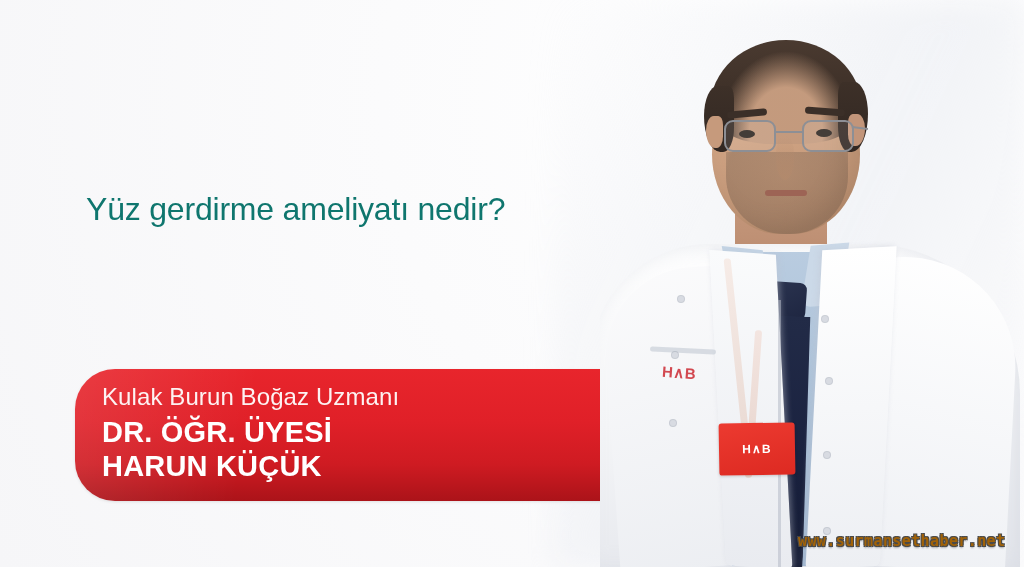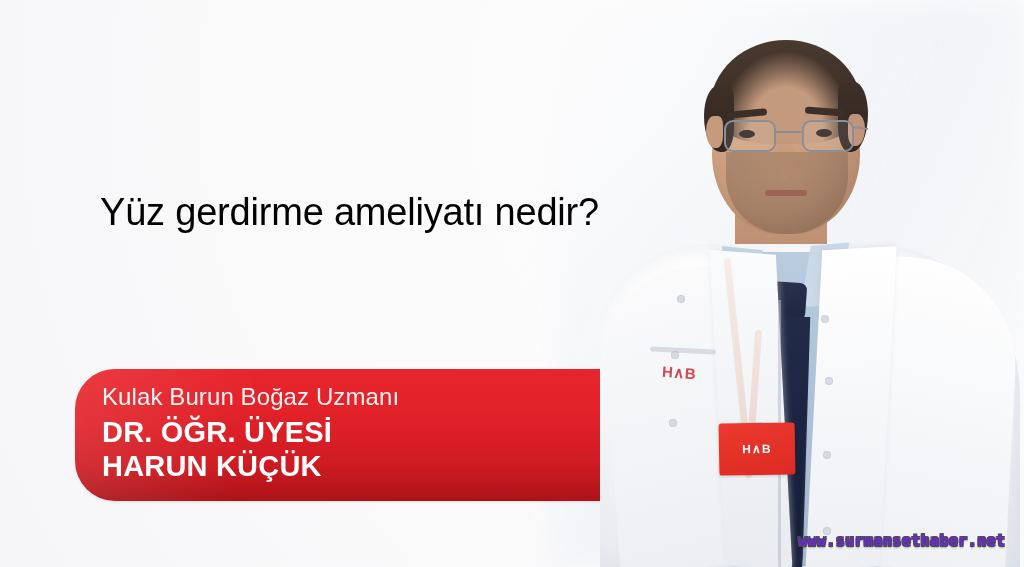--- a/index.html
+++ b/index.html
@@ -27,25 +27,25 @@
   }
   .backdrop-sheen {
     position:absolute; right:0; top:0; width:46%; height:100%;
     background:linear-gradient(115deg, rgba(236,238,243,0) 0%, rgba(232,235,241,.55) 55%, rgba(245,246,249,0) 100%);
     filter:blur(14px);
   }
 
   
   .headline {
     position:absolute;
-    left:100px; top:191px;
-    font-size:38px;
+    left:86px; top:191px;
+    font-size:32px;
     font-weight:400;
     letter-spacing:-0.2px;
-    color:#000000;
+    color:#0f766e;
     white-space:nowrap;
     line-height:1.15;
   }
 
   
   .banner {
     position:absolute;
     left:75px; top:369px;
     width:571px; height:132px;
     background:linear-gradient(180deg,#e8252c 0%, #e02028 40%, #cf1b22 72%, #ab1319 100%);
@@ -321,21 +321,21 @@
   }
 
   
   .watermark {
     position:absolute;
     left:798px; top:532px;
     font-family:"DejaVu Sans Mono", monospace;
     font-size:15px;
     font-weight:700;
     letter-spacing:.4px;
-    color:#6d28d9;
+    color:#a16207;
     text-shadow:
       -1px -1px 0 #4a4a4a,  1px -1px 0 #4a4a4a,
       -1px  1px 0 #4a4a4a,  1px  1px 0 #4a4a4a,
        0    2px 2px rgba(0,0,0,.35);
     white-space:nowrap;
   }
 </style>
 </head>
 <body>
 

